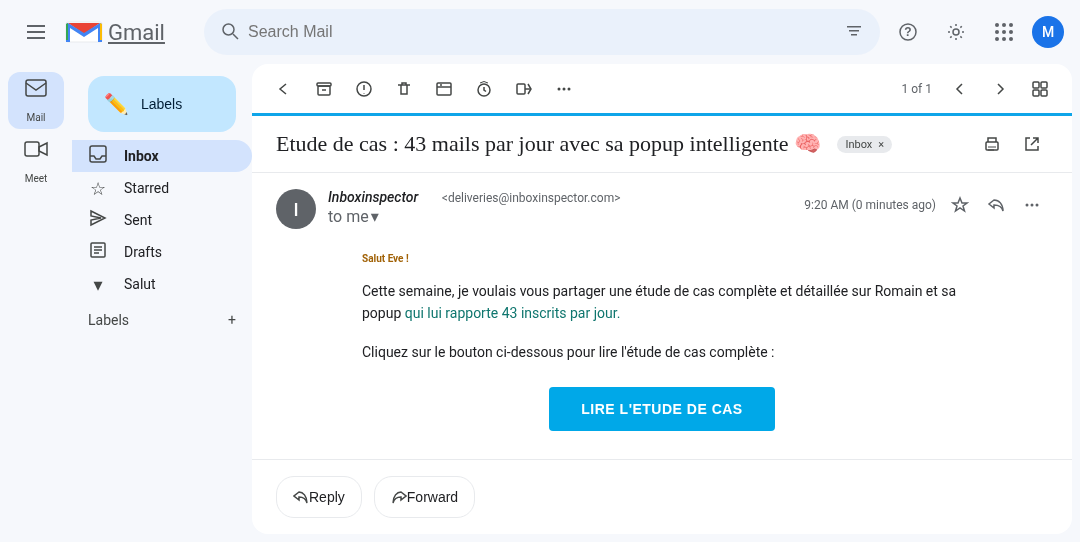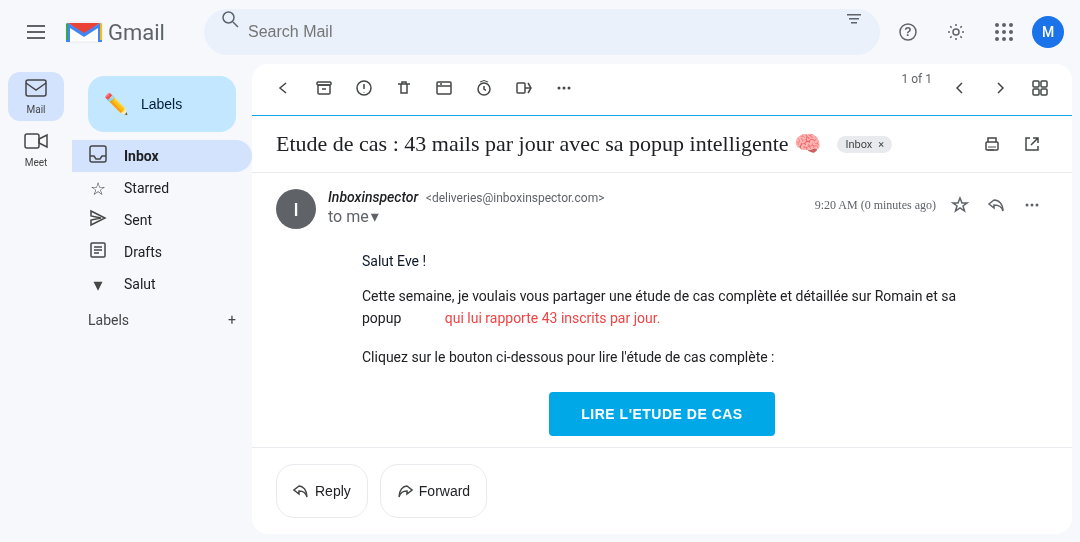--- a/index.html
+++ b/index.html
@@ -5,21 +5,21 @@
     * { box-sizing: border-box; margin: 0; padding: 0; }
     body { font-family: 'Google Sans', Roboto, Arial, sans-serif; font-size: 14px; background: #f6f8fc; color: #202124; height: 542px; overflow: hidden; display: flex; flex-direction: column; }
 
     
     .topbar { display: flex; align-items: center; height: 64px; padding: 0 16px; background: #f6f8fc; flex-shrink: 0; gap: 8px; }
     .topbar-left { display: flex; align-items: center; gap: 8px; width: 180px; flex-shrink: 0; }
     .menu-icon { width: 40px; height: 40px; display: flex; align-items: center; justify-content: center; border-radius: 50%; cursor: pointer; color: #444; }
     .gmail-logo { display: flex; align-items: center; gap: 4px; }
 
     .search-bar { flex: 1; max-width: 720px; margin: 0 auto; }
-    .search-input-wrap { display: flex; background: #eaf1fb; border-radius: 24px; padding: 0 16px; height: 46px; gap: 8px; }
+    .search-input-wrap { display: flex; align-items: center; background: #eaf1fb; border-radius: 24px; padding: 0 16px; height: 46px; gap: 8px; }
     .search-icon-wrap { color: #5f6368; }
     .search-input { border: none; background: transparent; outline: none; font-size: 16px; color: #202124; width: 100%; }
     .search-options-icon { color: #5f6368; cursor: pointer; }
 
     .topbar-right { display: flex; align-items: center; gap: 8px; margin-left: auto; }
     .icon-btn { width: 40px; height: 40px; display: flex; align-items: center; justify-content: center; border-radius: 50%; cursor: pointer; color: #5f6368; border: none; background: transparent; }
     .google-apps-icon { display: grid; grid-template-columns: 1fr 1fr 1fr; gap: 3px; padding: 8px; }
     .google-apps-dot { width: 4px; height: 4px; background: #5f6368; border-radius: 50%; }
     .avatar { width: 32px; height: 32px; border-radius: 50%; background: #1a73e8; color: white; display: flex; align-items: center; justify-content: center; font-size: 14px; font-weight: 500; cursor: pointer; }
 
@@ -36,56 +36,56 @@
     .nav-item-icon { color: #444746; font-size: 18px; width: 20px; text-align: center; }
     .nav-item-label { font-size: 14px; }
 
     .labels-section { padding: 8px 16px; display: flex; align-items: flex-start; justify-content: space-between; color: #444746; font-size: 14px; margin-top: 4px; }
     .labels-add { cursor: pointer; }
 
     
     .content { flex: 1; display: flex; flex-direction: column; overflow: hidden; background: #fff; border-radius: 16px; margin: 0 8px 8px 0; }
 
     
-    .email-toolbar { display: flex; align-items: flex-start; padding: 8px 16px; border-bottom: 1px solid #0ea5e9; gap: 8px; height: 52px; }
+    .email-toolbar { display: flex; align-items: center; padding: 8px 16px; border-bottom: 3px solid #0ea5e9; gap: 8px; height: 52px; }
     .toolbar-btn { width: 32px; height: 32px; display: flex; align-items: center; justify-content: center; border-radius: 50%; cursor: pointer; color: #444746; border: none; background: transparent; font-size: 16px; }
     .toolbar-spacer { flex: 1; }
     .pagination-info { font-size: 12px; color: #5f6368; margin-right: 4px; }
 
     
     .email-subject-bar { display: flex; align-items: center; padding: 12px 24px; gap: 8px; border-bottom: 1px solid #e8eaed; }
     .email-subject-text { font-size: 22px; font-weight: 400; color: #202124; font-family: Liberation Serif, serif; }
     .inbox-badge { display: inline-flex; align-items: center; gap: 4px; background: #e8eaed; color: #444746; font-size: 11px; padding: 2px 8px; border-radius: 12px; margin-left: 8px; }
 
     
     .email-header { display: flex; align-items: flex-start; padding: 16px 24px; gap: 12px; }
     .sender-avatar { width: 40px; height: 40px; border-radius: 50%; background: #5f6368; color: white; display: flex; align-items: center; justify-content: center; font-size: 18px; font-weight: 500; flex-shrink: 0; }
     .sender-info { flex: 1; }
     .sender-name { font-size: 14px; font-weight: 500; color: #202124; display: inline; font-style: italic; }
-    .sender-email { font-size: 12px; color: #5f6368; margin-left: 4px; }
+    .sender-email { font-size: 12px; color: #5f6368; margin-left: 20px; }
     .sender-to { font-size: 16px; color: #5f6368; margin-top: 2px; cursor: pointer; display: flex; align-items: flex-end; gap: 2px; }
-    .email-meta-right { display: flex; align-items: center; gap: 8px; font-size: 12px; color: #5f6368; font-family: Liberation Serif, serif; }
+    .email-meta-right { display: flex; align-items: center; gap: 8px; font-size: 12px; color: #5f6368; }
     .email-actions { display: flex; gap: 4px; }
 
     
     .email-body { padding: 8px 24px 24px; overflow-y: auto; flex: 1; }
     .email-body-inner { max-width: 600px; margin: 0 auto; }
-    .greeting { font-size: 14px; color: #0f172a; margin-bottom: 16px; font-weight: 400; }
+    .greeting { font-size: 10px; color: #a16207; margin-bottom: 16px; font-weight: 700; }
     .body-para { font-size: 14px; color: #202124; line-height: 1.6; margin-bottom: 16px; }
-    .body-link { color: #ef4444; text-decoration: none; margin-left: 40px; }
+    .body-link { color: #0f766e; text-decoration: none; }
     .cta-wrap { text-align: center; margin: 24px 0; }
     .cta-btn { background: #00a8e8; color: white; border: none; padding: 14px 32px; border-radius: 4px; font-size: 14px; font-weight: 700; cursor: pointer; letter-spacing: 0.5px; }
 
     
     .reply-bar { display: flex; align-items: center; padding: 16px 24px; gap: 12px; border-top: 1px solid #e8eaed; }
-    .reply-btn { display: flex; align-items: center; gap: 6px; padding: 18px 16px; border: 1px solid #e8eaed; border-radius: 18px; cursor: pointer; background: white; font-size: 14px; color: #202124; }
+    .reply-btn { display: flex; align-items: center; padding: 12px 16px; border: 1px solid #e8eaed; border-radius: 18px; cursor: pointer; background: white; font-size: 14px; color: #202124; }
 
     
     .left-nav { width: 72px; display: flex; flex-direction: column; align-items: center; padding-top: 8px; gap: 4px; flex-shrink: 0; background: #f6f8fc; }
-    .left-nav-item { display: flex; flex-direction: column; align-items: center; gap: 2px; padding: 6px 12px; border-radius: 12px; cursor: pointer; width: 56px; }
+    .left-nav-item { display: flex; flex-direction: column; align-items: center; gap: 10px; padding: 6px 12px; border-radius: 12px; cursor: pointer; width: 56px; }
     .left-nav-item.active { background: #d3e3fd; }
     .left-nav-icon { font-size: 20px; color: #444746; }
     .left-nav-label { font-size: 10px; color: #444746; }
   </style>
 </head>
 <body>
 
 <div class="topbar">
   <div class="topbar-left">
     <div class="menu-icon">
@@ -99,21 +99,21 @@
       <svg width="40" height="28" viewBox="0 0 40 28">
         <path d="M2 4h36v20H2z" fill="none"></path>
         <path d="M2 4L20 16 38 4" stroke="none" fill="none"></path>
         <rect x="2" y="4" width="36" height="20" rx="2" fill="white" stroke="#e8eaed" stroke-width="1"></rect>
         <path d="M2 4l18 12L38 4" stroke="none" fill="none"></path>
         <path d="M4 5h32L20 16z" fill="#ea4335"></path>
         <path d="M4 5L2 6v18h4V10l14 9 14-9v14h4V6l-2-1-16 10z" fill="#4285f4"></path>
         <path d="M2 6l2-1v17H2z" fill="#34a853"></path>
         <path d="M38 6l-2-1v17h2z" fill="#fbbc05"></path>
       </svg>
-      <span style="font-size:22px;color:#5f6368;font-weight:400;">Gmail</span>
+      <span style="font-size:22px;color:#5f6368;font-weight:400;text-decoration:underline;">Gmail</span>
     </div>
   </div>
 
   <div class="search-bar">
     <div class="search-input-wrap">
       <div class="search-icon-wrap">
         <svg width="20" height="20" viewBox="0 0 20 20">
             <circle cx="8.5" cy="8.5" r="5.5" fill="none" stroke="#5f6368" stroke-width="1.5"></circle>
             <line x1="13" y1="13" x2="18" y2="18" stroke="#5f6368" stroke-width="1.5"></line>
           </svg>

